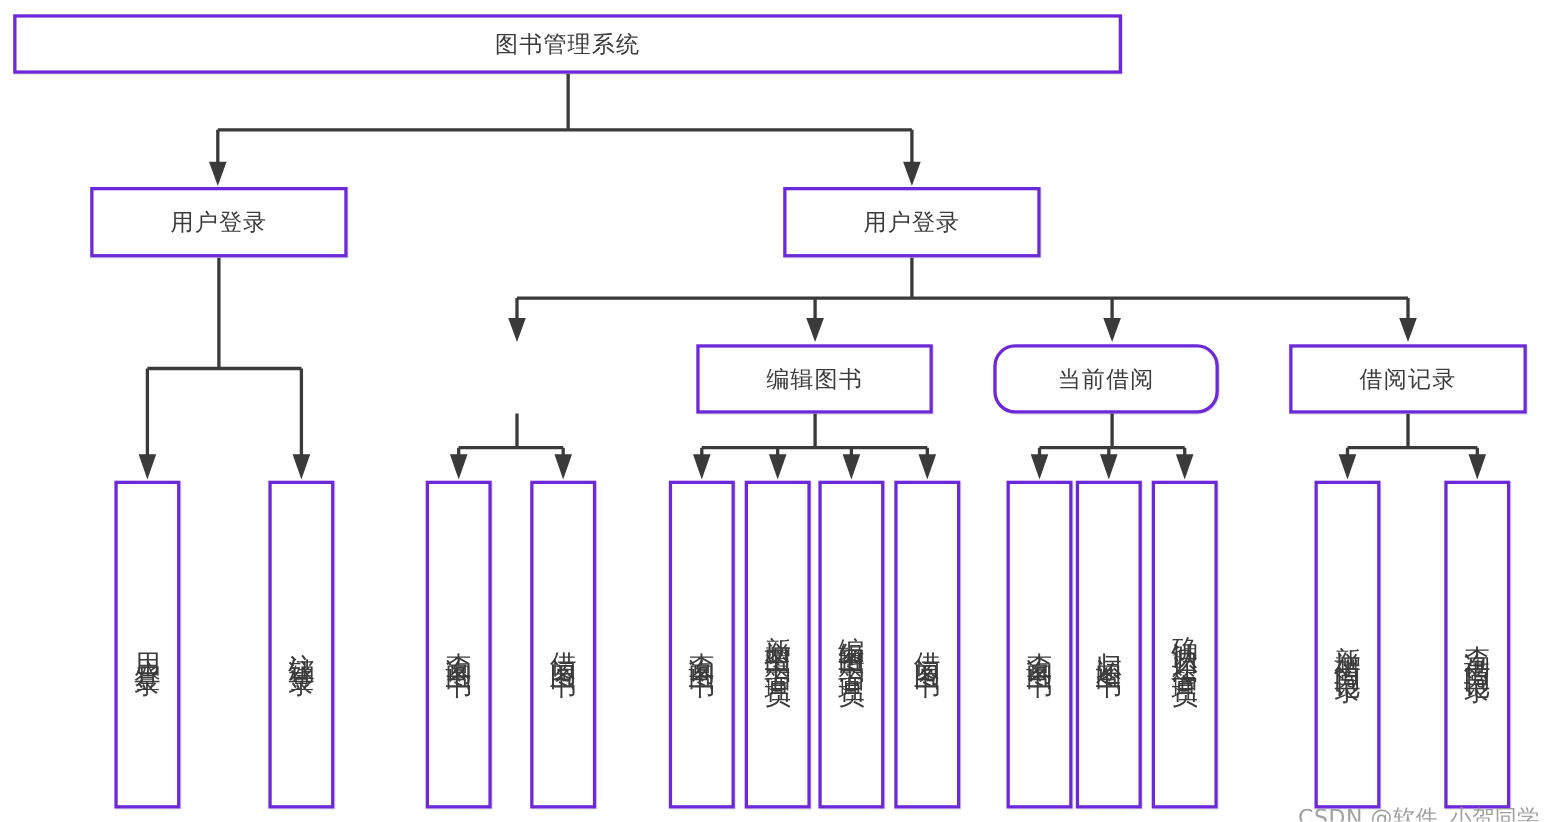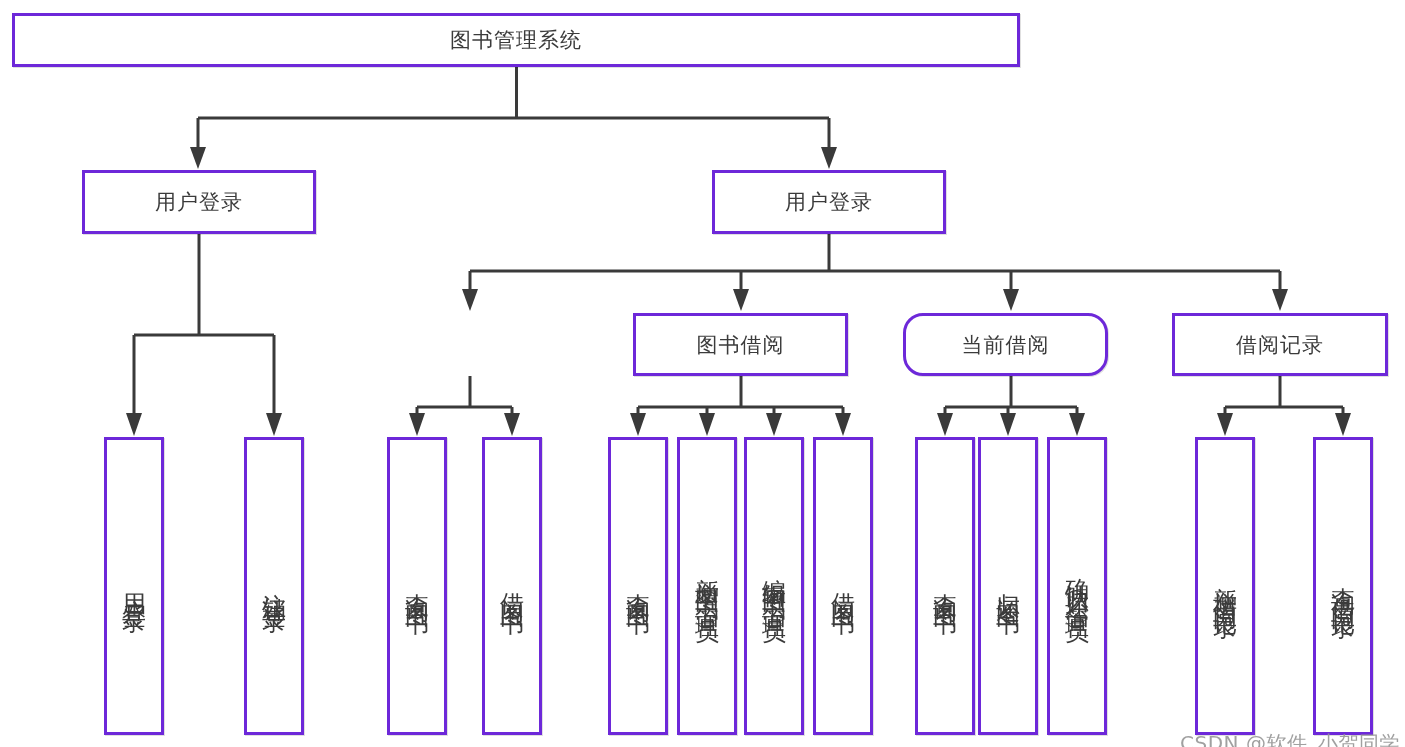--- a/index.html
+++ b/index.html
@@ -75,21 +75,21 @@
       <polygon points="1217,413 1233,413 1225,436"></polygon>
       <polygon points="1335,413 1351,413 1343,436"></polygon>
     </g>
   </svg>
 
   <div class="box hbox" style="left:12px;top:13px;width:1008px;height:54px;">图书管理系统</div>
 
   <div class="box hbox" style="left:82px;top:170px;width:234px;height:64px;">用户登录</div>
   <div class="box hbox" style="left:712px;top:170px;width:234px;height:64px;">用户登录</div>
 
-  <div class="box hbox" style="left:633px;top:313px;width:215px;height:63px;">图书借阅</div>
+  <div class="box hbox" style="left:633px;top:313px;width:215px;height:63px;">编辑图书</div>
   <div class="box hbox" style="left:903px;top:313px;width:205px;height:63px;border-radius:20px;">当前借阅</div>
   <div class="box hbox" style="left:1172px;top:313px;width:216px;height:63px;">借阅记录</div>
 
   <div class="box vbox" style="left:104px;top:437px;width:60px;height:298px;">
     <span class="vtext">用户登录</span>
   </div>
   <div class="box vbox" style="left:244px;top:437px;width:60px;height:298px;">
     <span class="vtext">注销登录</span>
   </div>
 

